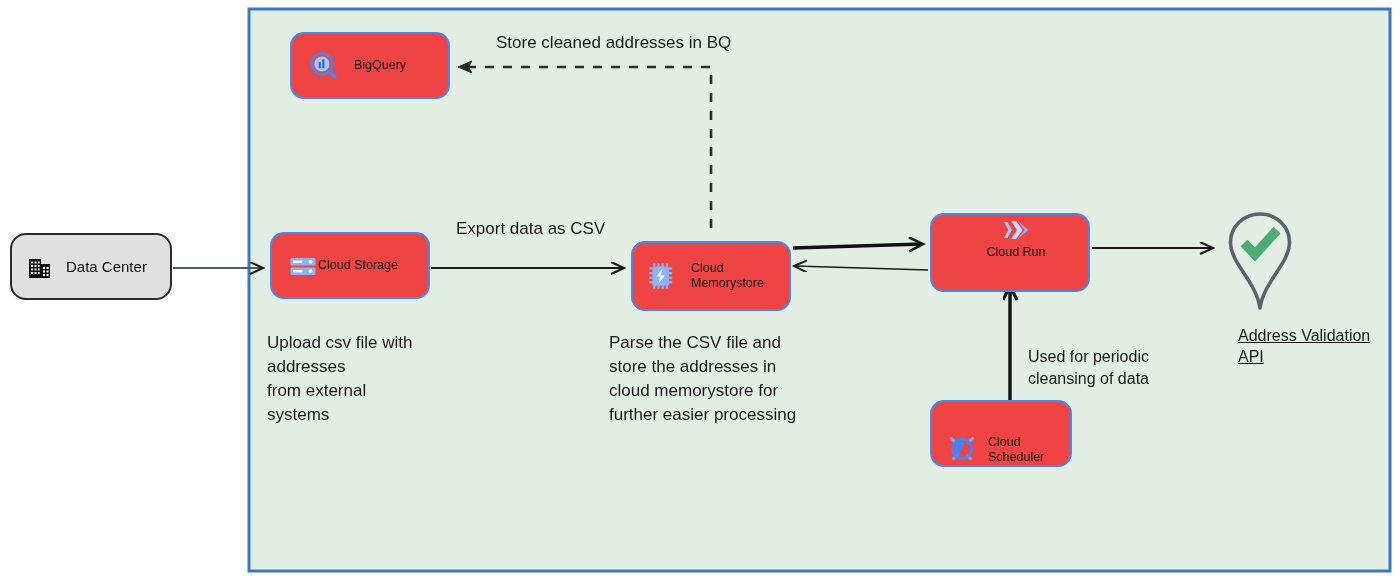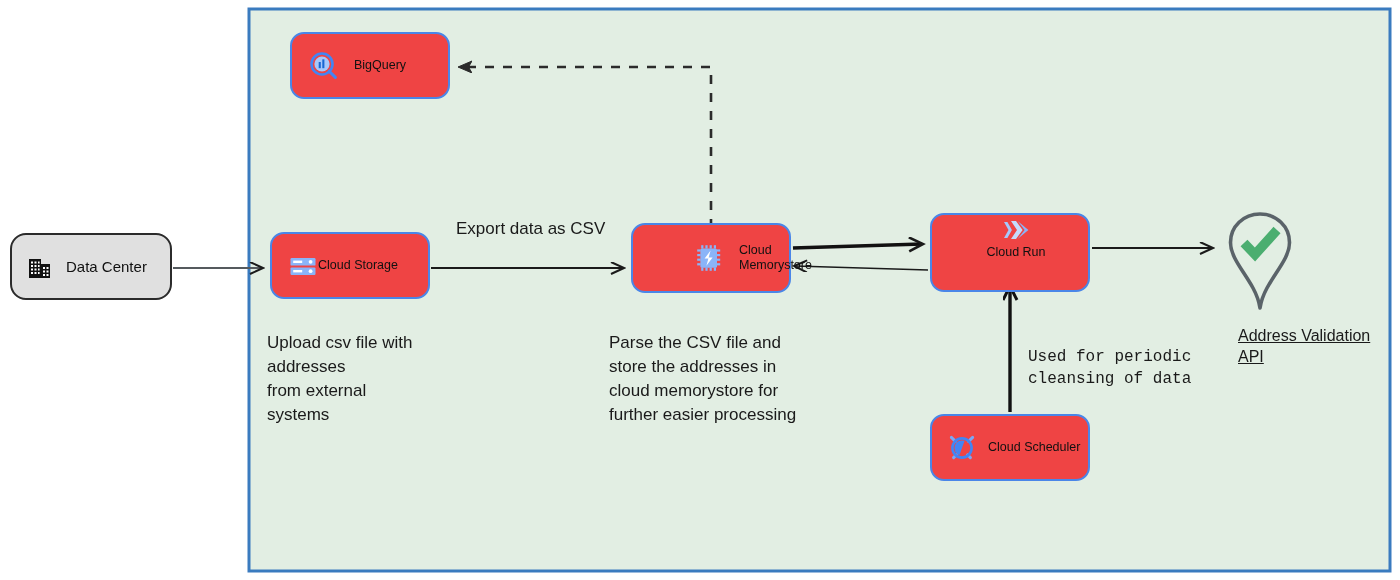--- a/index.html
+++ b/index.html
@@ -53,43 +53,43 @@
     border-radius:16px;
   }
   #node-datacenter .ico{margin-left:14px;}
   #node-datacenter .nlabel{margin-left:12px;font-size:15px;}
   #node-bigquery{left:290px; top:32px; width:160px; height:67px;}
   #node-bigquery .ico{margin-left:16px;}
   #node-bigquery .nlabel{margin-left:14px;}
   #node-storage{left:270px; top:232px; width:160px; height:67px;}
   #node-storage .ico{margin-left:16px;}
   #node-storage .nlabel{}
-  #node-memorystore{left:631px; top:223px; width:160px; height:70px;padding-left:48px;}
+  #node-memorystore{left:631px; top:241px; width:160px; height:70px;}
   #node-memorystore .ico{margin-left:14px;}
   #node-memorystore .nlabel{margin-left:14px;}
   #node-cloudrun{left:930px; top:213px; width:160px; height:79px;flex-direction:column;}
   #node-cloudrun .ico{margin-left:14px;}
   #node-cloudrun .nlabel{margin-left:12px;}
-  #node-scheduler{left:930px; top:414px; width:160px; height:67px;}
+  #node-scheduler{left:930px; top:400px; width:142px; height:67px;align-items:flex-end;}
   #node-scheduler .ico{margin-left:14px;}
   #node-scheduler .nlabel{margin-left:10px;}
   
   .ftext{
     position:absolute;
     font-size:17px;
     line-height:24px;
     color:#1a1a1a;
     white-space:pre-line;
     z-index:6;
   }
   #label-store-bq{left:496px; top:31px;}
   #label-export-csv{left:456px; top:217px;}
   #cap-upload{left:267px; top:331px;}
   #cap-parse{left:609px; top:331px;}
-  #cap-scheduler{left:1028px; top:346px; font-size:16px; line-height:22px;font-family:Liberation Mono, monospace;}
+  #cap-scheduler{left:1028px; top:346px; font-size:16px; line-height:22px;}
   #cap-avapi{left:1238px; top:325px; font-size:16px; line-height:21px;text-decoration:underline;}
   #pin-wrap{position:absolute; left:1222px; top:208px; width:76px; height:110px; z-index:6;}
 </style>
 </head>
 <body>
 
 <div id="canvas">
 
   <svg class="layer" viewBox="0 0 1400 580">
     <defs>
@@ -249,20 +249,21 @@
     <span class="nlabel">Cloud Scheduler</span>
   </div>
 
   <div id="pin-wrap">
     <svg width="76" height="110" viewBox="0 0 76 110">
       <path d="M38,6 C21.5,6 8.5,18.6 8.5,34.4 C8.5,49 21,62 31,80 C35,87.4 37,93.5 38,100 C39,93.5 41,87.4 45,80 C55,62 67.5,49 67.5,34.4 C67.5,18.6 54.5,6 38,6 Z" fill="none" stroke="#5a6369" stroke-width="3.6" stroke-linejoin="round"></path>
       <path d="M22,35 L33,46.5 L55,22" fill="none" stroke="#4bae70" stroke-width="9.5" stroke-linecap="butt" stroke-linejoin="miter"></path>
     </svg>
   </div>
 
+  <div class="ftext" id="label-store-bq">Store cleaned addresses in BQ</div>
   <div class="ftext" id="label-export-csv">Export data as CSV</div>
   <div class="ftext" id="cap-upload">Upload csv file with
 addresses
 from external
 systems</div>
   <div class="ftext" id="cap-parse">Parse the CSV file and
 store the addresses in
 cloud  memorystore for
 further easier processing</div>
   <div class="ftext" id="cap-scheduler">Used for periodic

